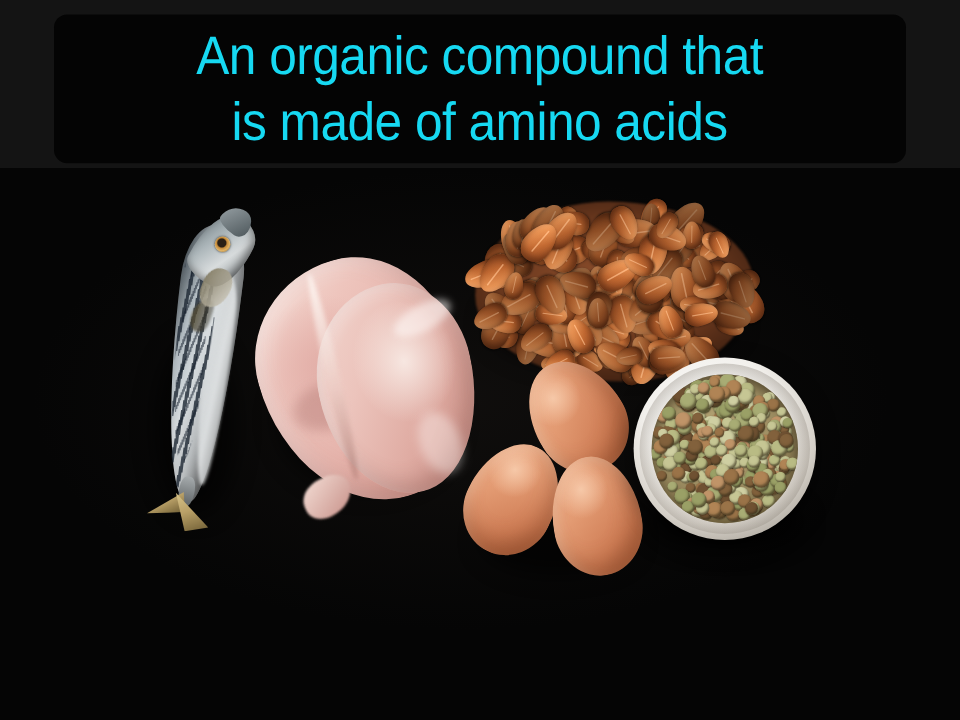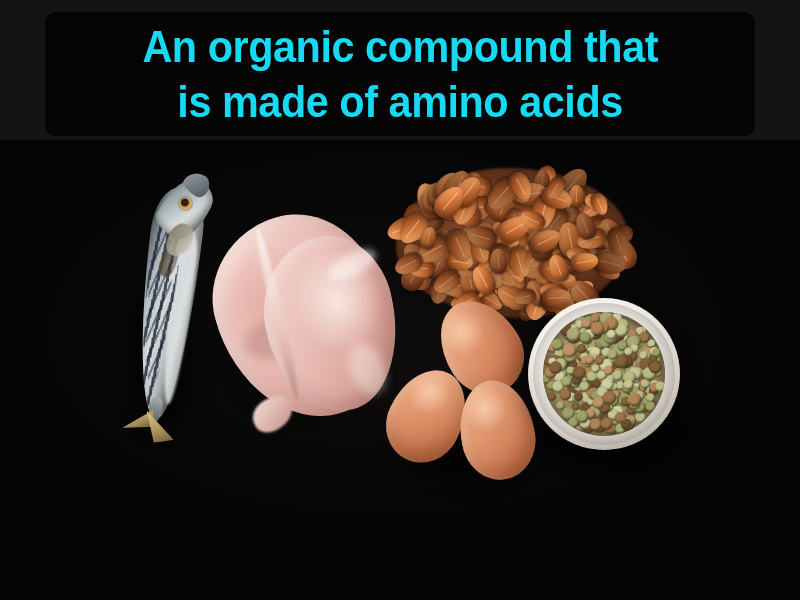--- a/index.html
+++ b/index.html
@@ -7,21 +7,20 @@
     padding: 0;
     background: #000;
   }
   #stage {
     position: relative;
     width: 800px;
     height: 600px;
     overflow: hidden;
     background: #141414;
     font-family: "Liberation Sans", sans-serif;
-    font-weight: bold;
   }
 
   
   #caption-panel {
     position: absolute;
     left: 45px;
     top: 12px;
     width: 710px;
     height: 124px;
     background: #040404;

